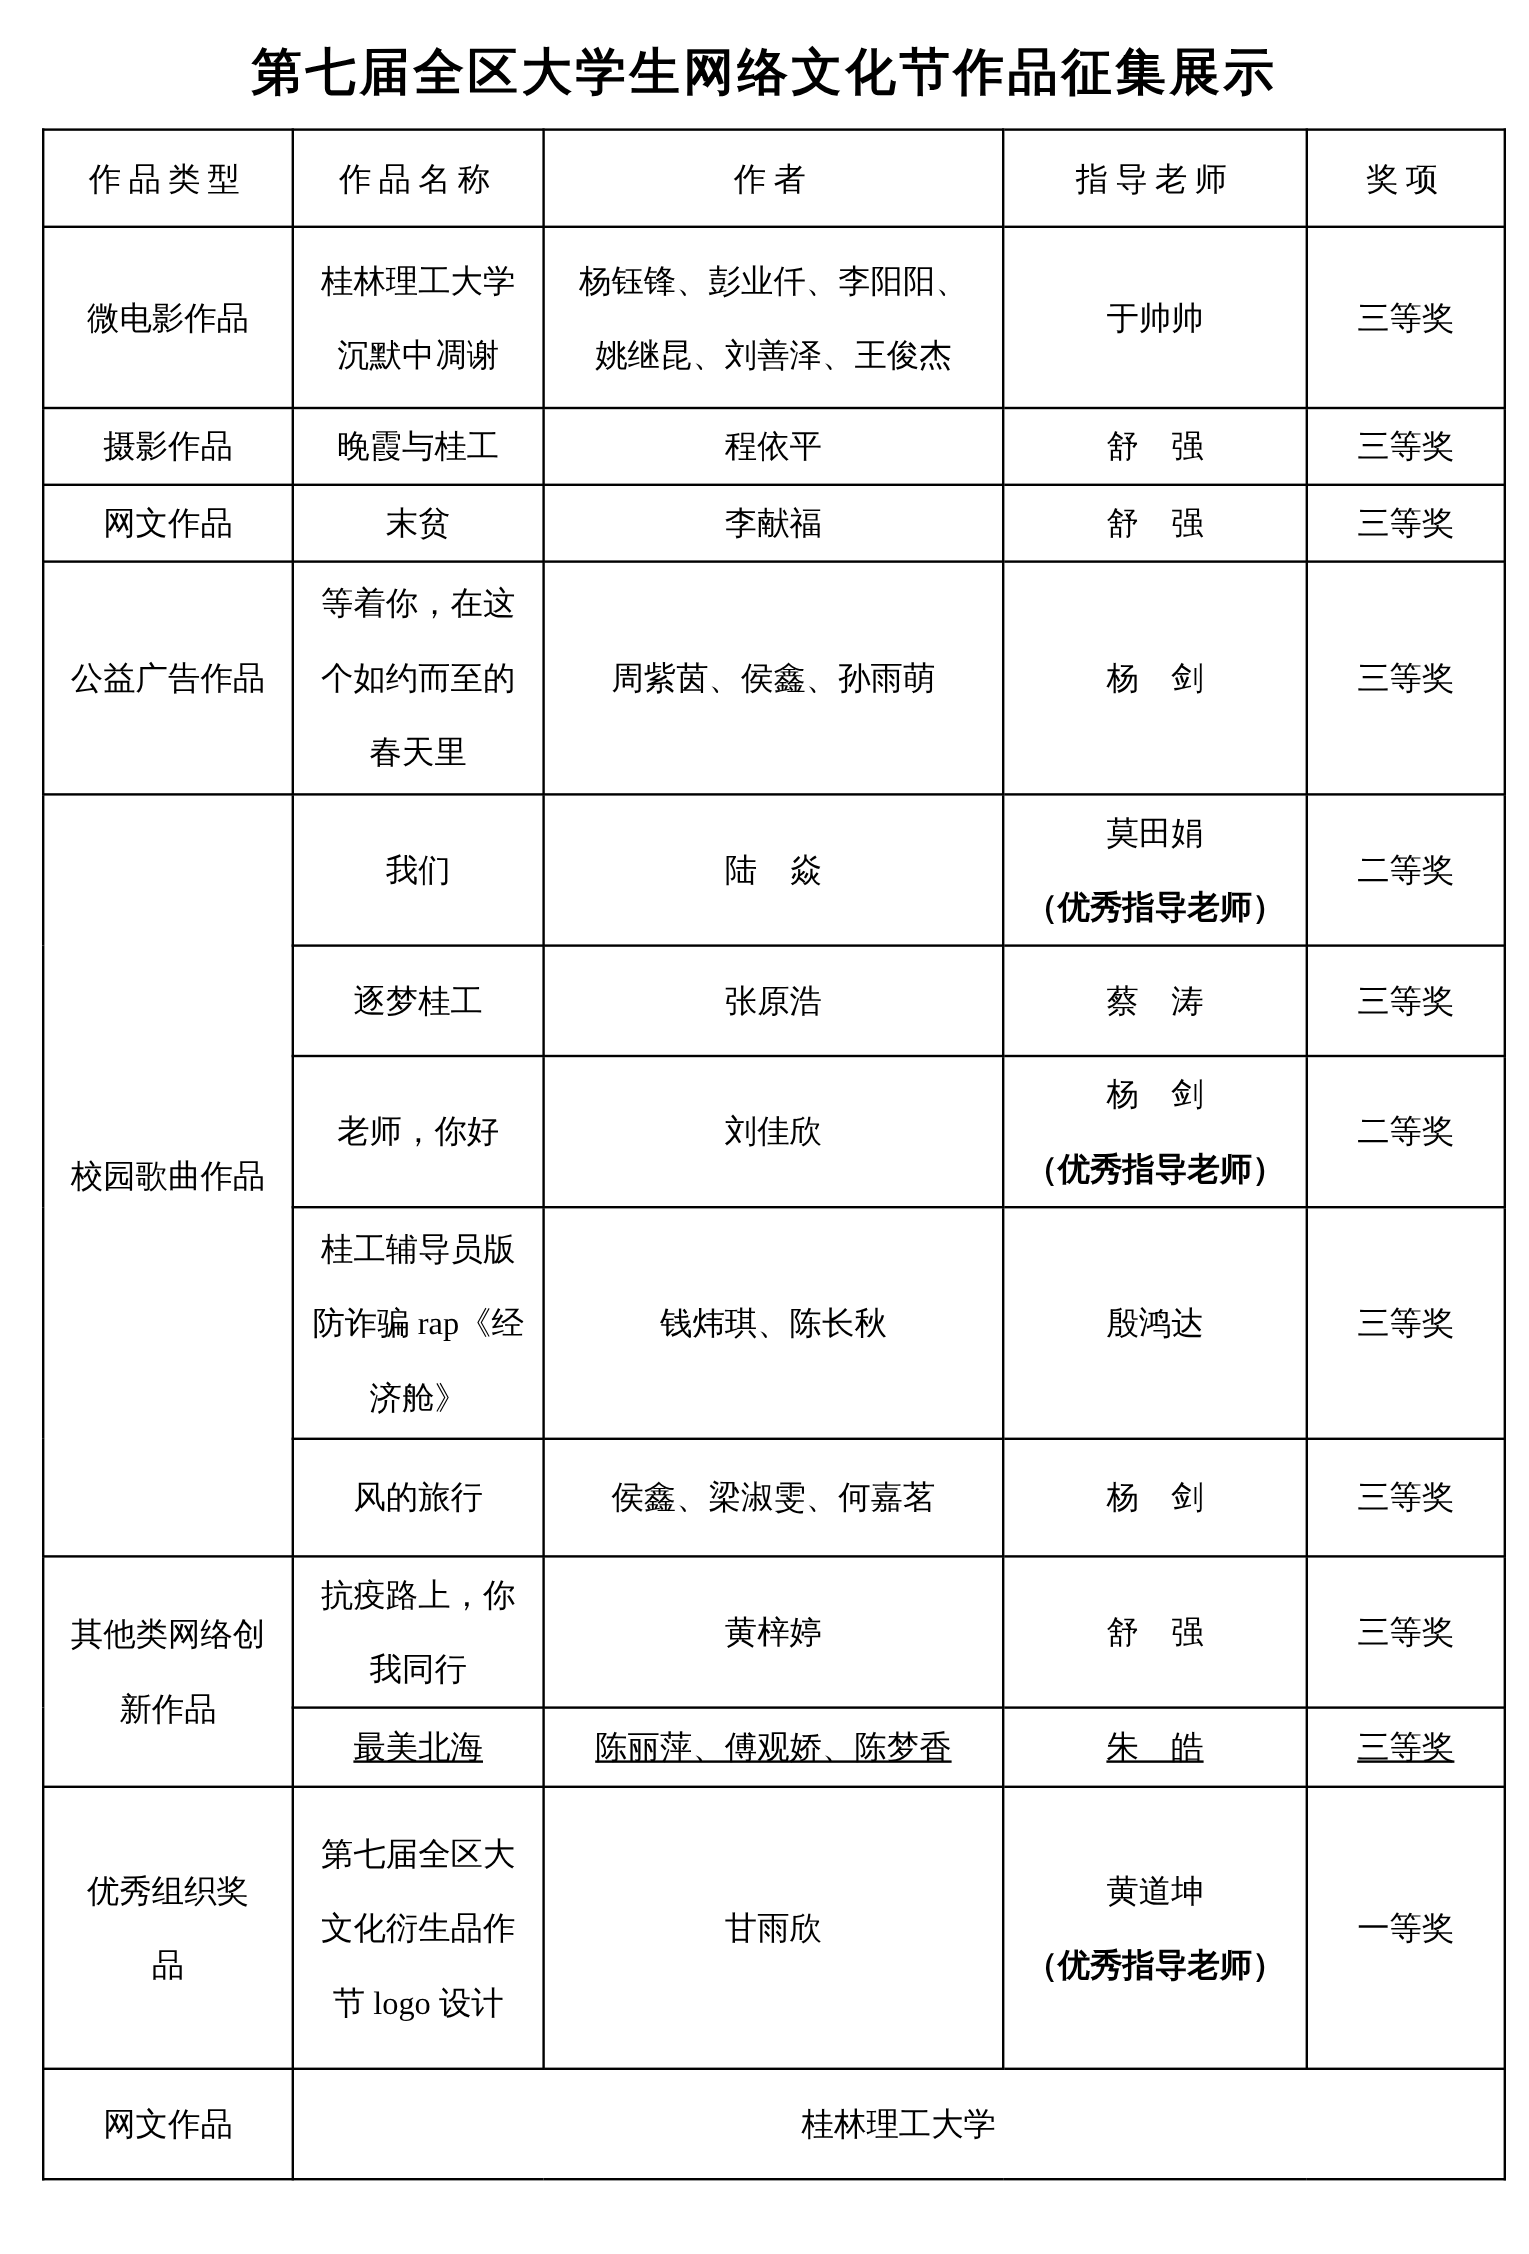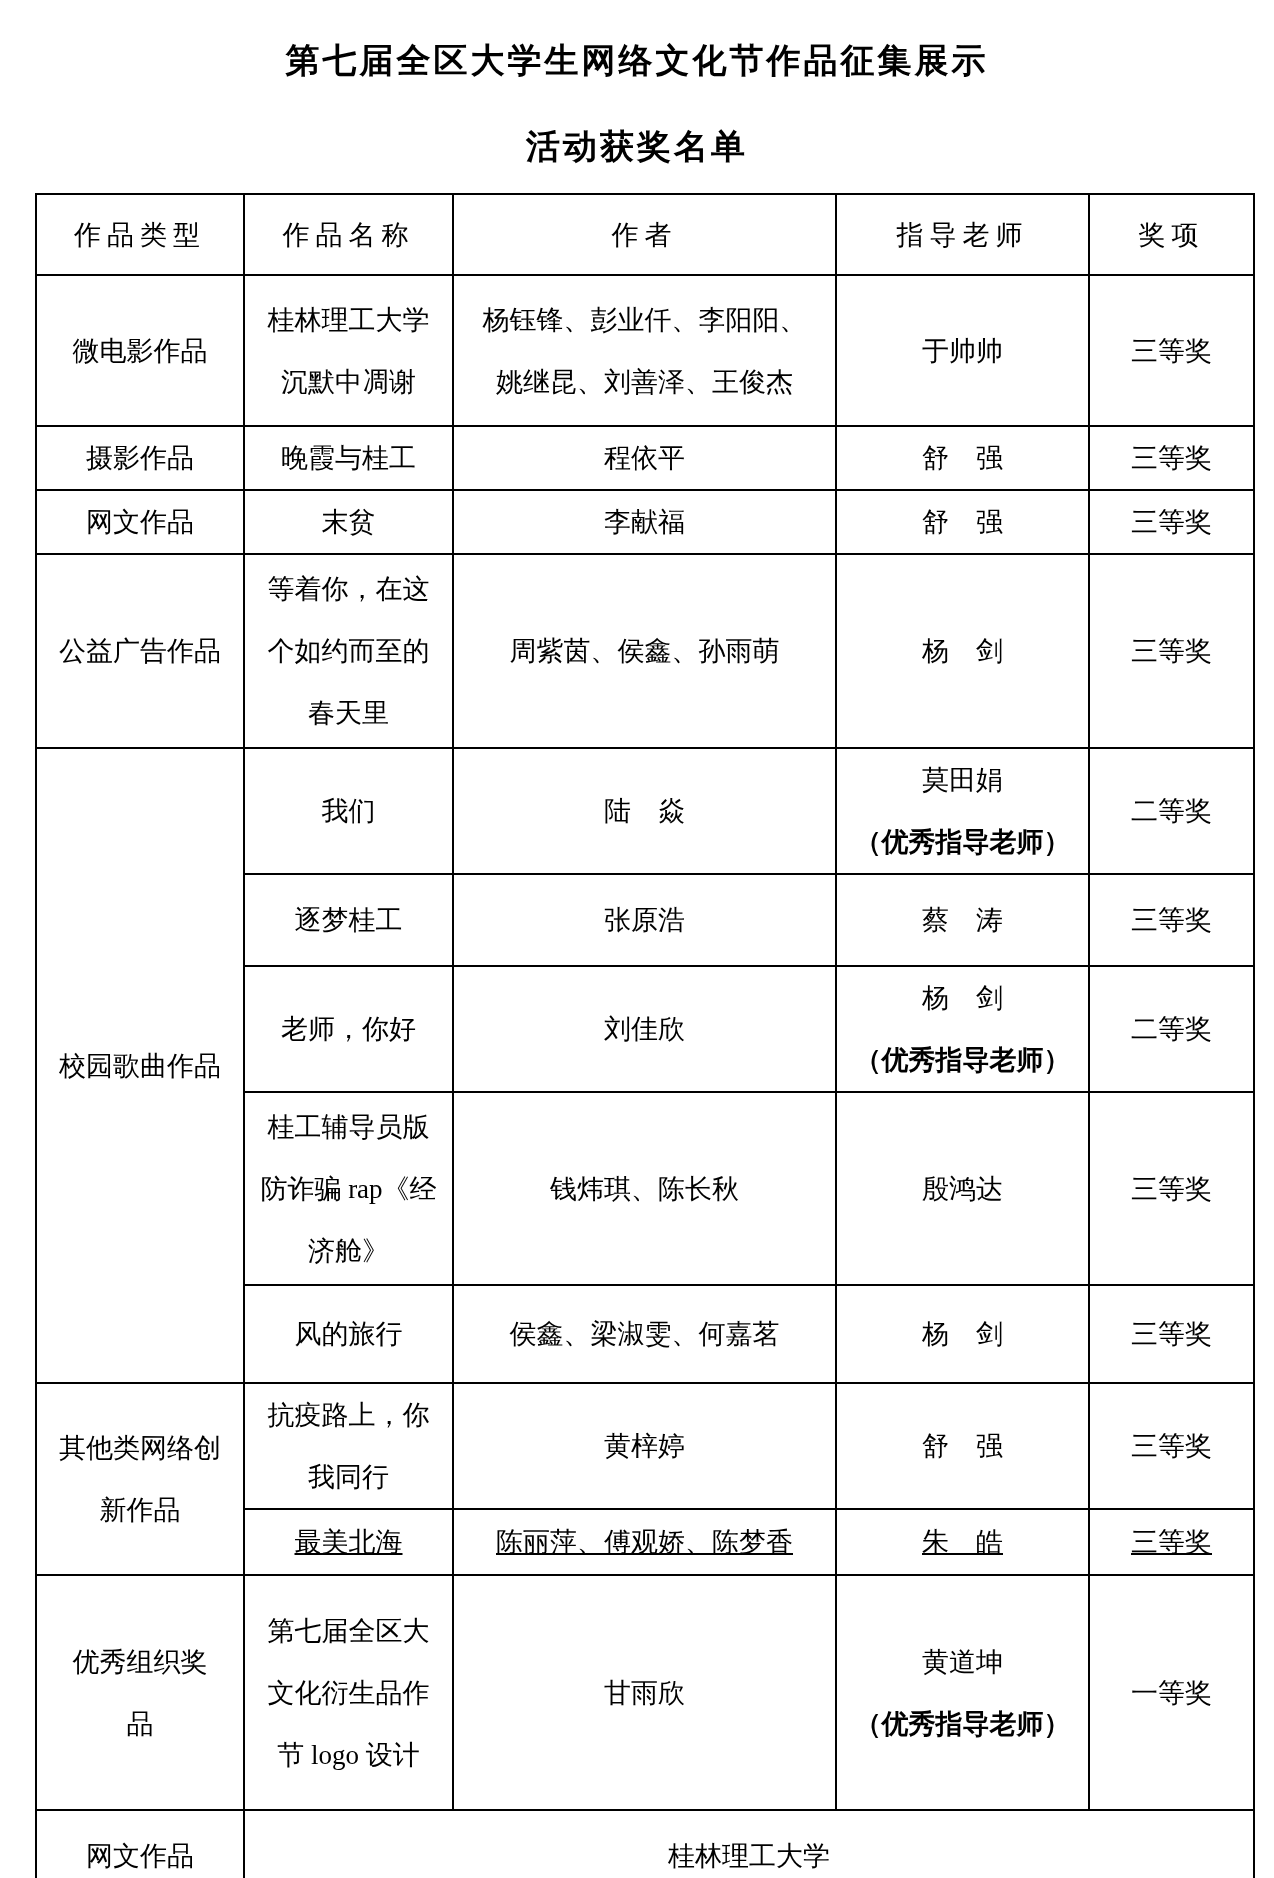--- a/index.html
+++ b/index.html
@@ -11,21 +11,21 @@
     width: 1274px;
     height: 1878px;
     color: #000000;
     font-family: "Liberation Serif", "DejaVu Serif", serif;
     position: relative;
   }
   .doc-title {
     padding-top: 18px;
     text-align: center;
     font-weight: bold;
-    font-size: 34px;
+    font-size: 42px;
     letter-spacing: 3px;
   }
   .title-line {
     height: 86px;
     line-height: 86px;
     white-space: nowrap;
   }
   table.awards-table {
     border-collapse: collapse;
     table-layout: fixed;
@@ -58,21 +58,20 @@
     font-weight: bold;
   }
 </style>
 </head>
 <body>
 
 <div class="page">
 
   <header class="doc-title">
     <div class="title-line">第七届全区大学生网络文化节作品征集展示</div>
-    <div class="title-line">活动获奖名单</div>
   </header>
 
   <table class="awards-table">
     <colgroup>
       <col style="width:208px">
       <col style="width:209px">
       <col style="width:383px">
       <col style="width:253px">
       <col style="width:165px">
     </colgroup>

